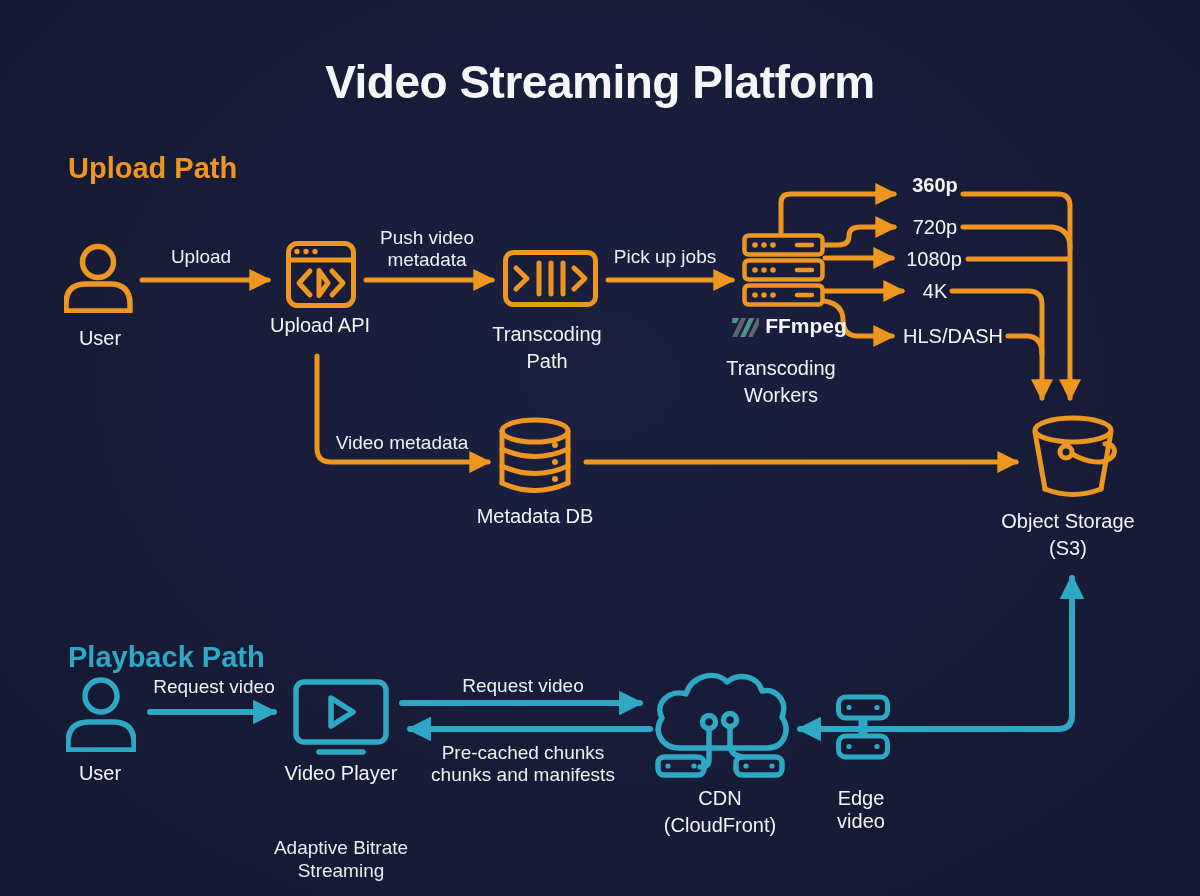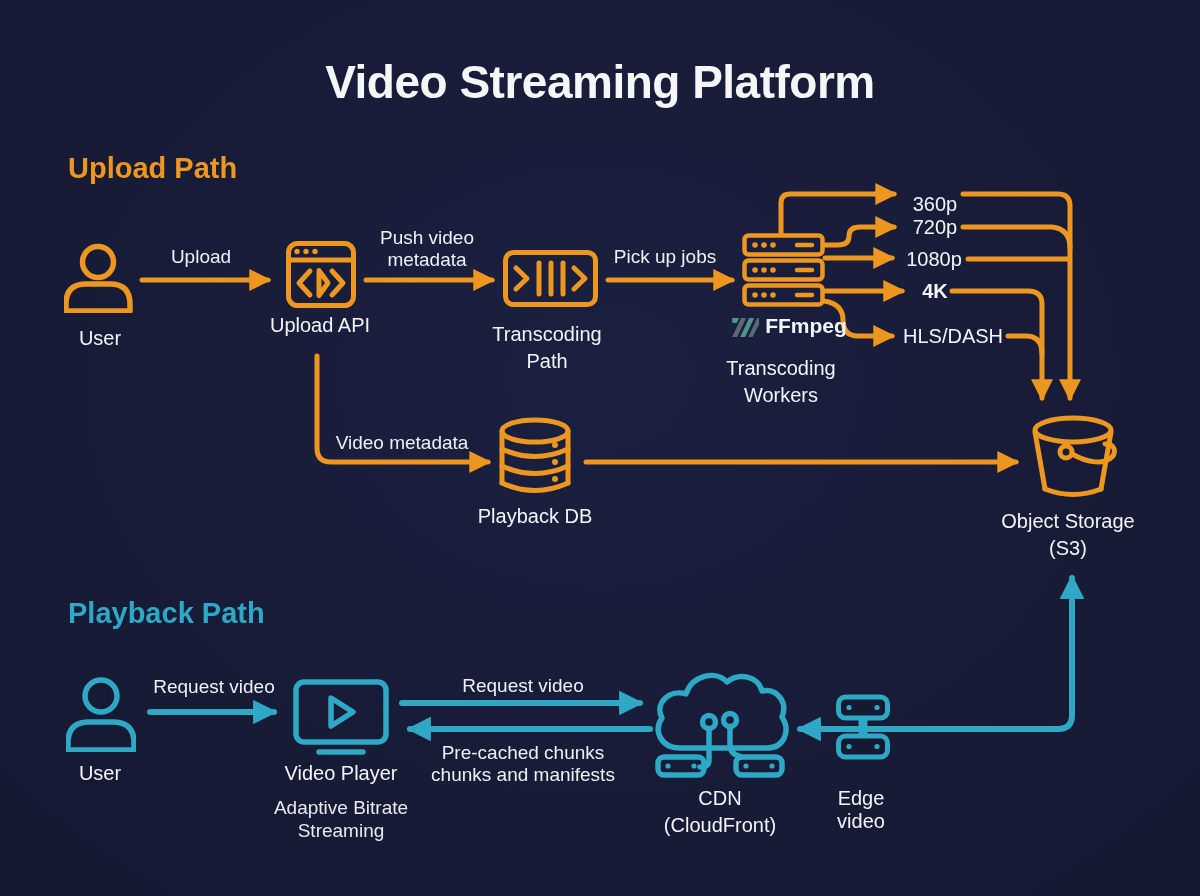--- a/index.html
+++ b/index.html
@@ -7,21 +7,21 @@
     position:relative;width:1200px;height:896px;overflow:hidden;
     background:radial-gradient(120% 130% at 50% 42%, #1b2040 0%, #151932 55%, #0f1227 100%);
     font-family:"Liberation Sans", sans-serif;
     -webkit-font-smoothing:antialiased;
   }
   .abs{position:absolute;}
   .cx{transform:translateX(-50%);text-align:center;}
   .page-title{font-size:46px;font-weight:700;color:#f5f6f8;letter-spacing:-0.5px;white-space:nowrap;}
   .section-title{font-size:29px;font-weight:700;white-space:nowrap;}
   .section-title.orange{color:#ED9720;}
-  .section-title.teal{color:#2EA8C5;}
+  .section-title.teal{color:#2EA8C5;margin-top:44px;}
   .node-label{font-size:20px;font-weight:400;color:#f3f4f7;line-height:27px;white-space:nowrap;}
   .edge-label{font-size:19px;font-weight:400;color:#eef0f4;line-height:22px;white-space:nowrap;}
   .out-label{font-size:20px;font-weight:500;color:#f3f4f7;white-space:nowrap;}
   .sub-label{font-size:19px;font-weight:400;color:#e8eaef;line-height:23px;white-space:nowrap;}
   .ffmpeg-row{display:flex;align-items:center;gap:6px;}
   .ffmpeg-text{font-size:21px;font-weight:700;color:#f3f4f7;white-space:nowrap;}
   svg{display:block;}
   .layer{position:absolute;left:0;top:0;pointer-events:none;}
 </style>
 </head>
@@ -233,42 +233,42 @@
       <path d="M1 4 H8 L5.5 9 H1 Z" fill="#4F9488"></path>
     </svg>
     <span class="ffmpeg-text">FFmpeg</span>
   </div>
 
   <div class="abs cx node-label" style="left:781px;top:355px;">
     <div>Transcoding</div>
     <div>Workers</div>
   </div>
 
-  <div class="abs cx out-label" style="left:935px;top:193px;">360p</div>
+  <div class="abs cx out-label" style="left:935px;top:174px;font-weight:bold;">360p</div>
   <div class="abs cx out-label" style="left:935px;top:216px;">720p</div>
   <div class="abs cx out-label" style="left:934px;top:248px;">1080p</div>
-  <div class="abs cx out-label" style="left:935px;top:280px;font-weight:bold;">4K</div>
+  <div class="abs cx out-label" style="left:935px;top:280px;">4K</div>
   <div class="abs cx out-label" style="left:953px;top:325px;">HLS/DASH</div>
 
   <div class="abs cx edge-label" style="left:402px;top:432px;">Video metadata</div>
 
-  <div class="abs cx node-label" style="left:535px;top:503px;">Playback DB</div>
+  <div class="abs cx node-label" style="left:535px;top:503px;">Metadata DB</div>
 
   <div class="abs cx node-label" style="left:1068px;top:508px;">
     <div>Object Storage</div>
     <div>(S3)</div>
   </div>
 
   <div class="abs cx node-label" style="left:100px;top:760px;">User</div>
 
   <div class="abs cx edge-label" style="left:214px;top:676px;">Request video</div>
 
   <div class="abs cx node-label" style="left:341px;top:760px;">Video Player</div>
 
-  <div class="abs cx sub-label" style="left:341px;top:796px;">
+  <div class="abs cx sub-label" style="left:341px;top:836px;">
     <div>Adaptive Bitrate</div>
     <div>Streaming</div>
   </div>
 
   <div class="abs cx edge-label" style="left:523px;top:675px;">Request video</div>
 
   <div class="abs cx edge-label" style="left:523px;top:742px;">
     <div>Pre-cached chunks</div>
     <div>chunks and manifests</div>
   </div>

